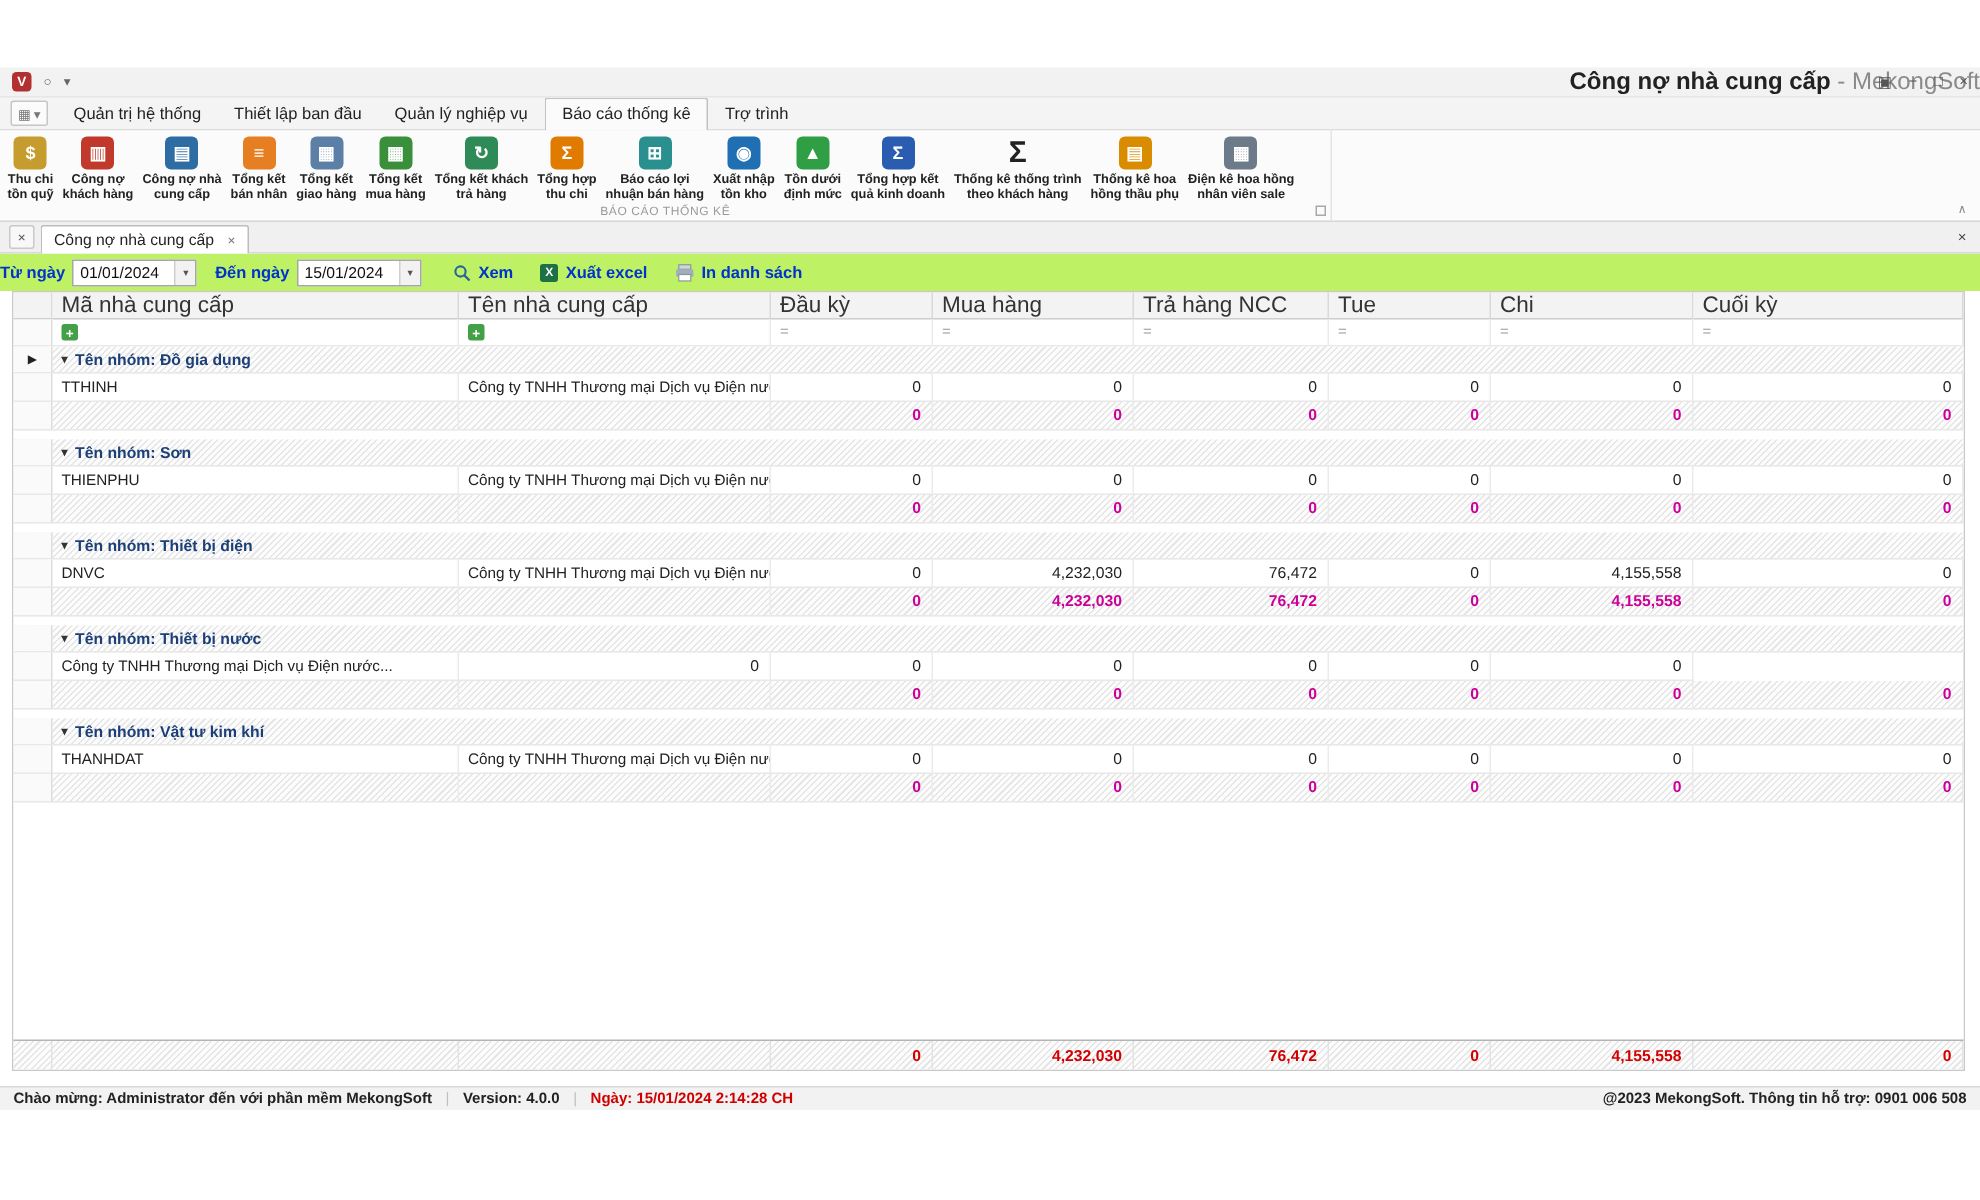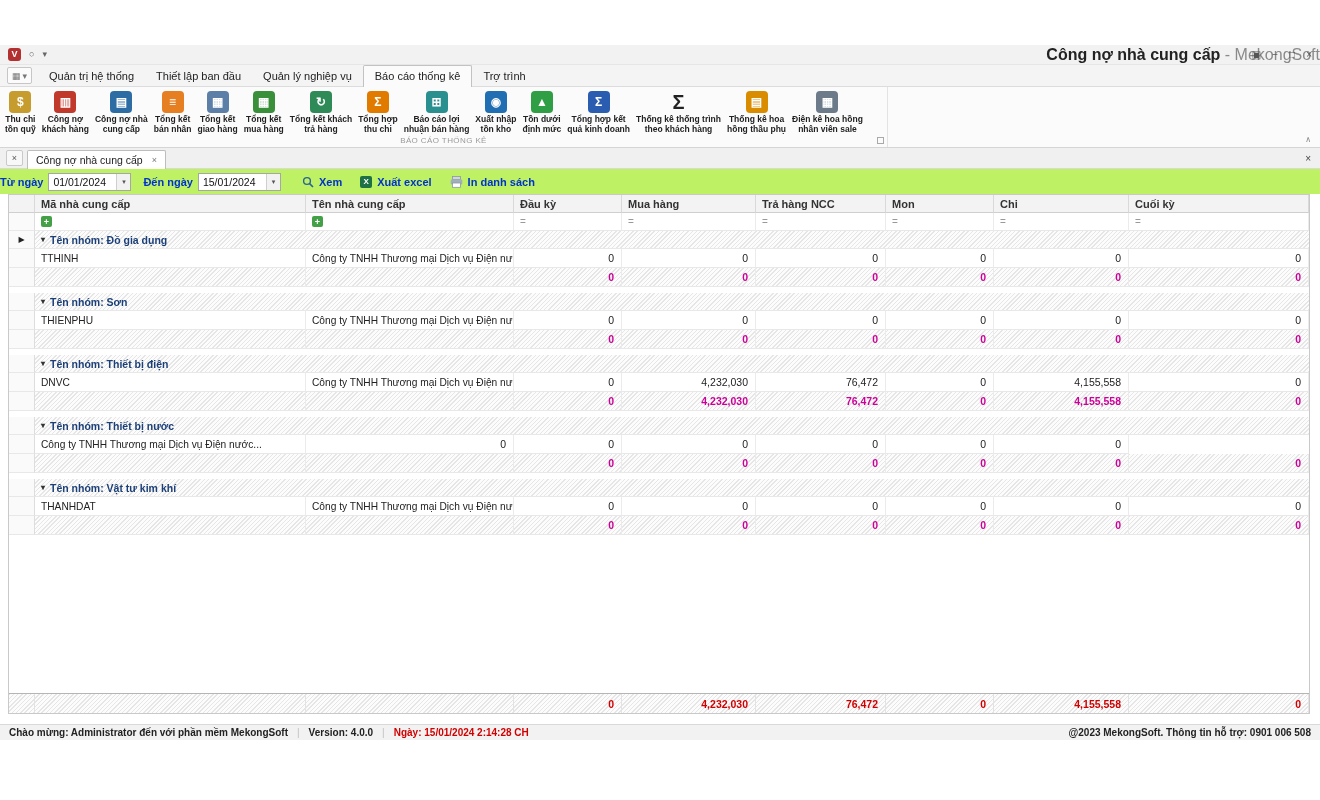--- a/index.html
+++ b/index.html
@@ -46,21 +46,21 @@
   .caret{width:14px;height:100%;border-left:1px solid #cfcfcf;background:#f2f2f2;display:flex;align-items:center;justify-content:center;font-size:7px;color:#555}
   .fbtn{display:flex;align-items:center;gap:5px;background:none;border:none;color:#0033cc;font-weight:bold;font-size:11px;font-family:inherit;margin:4px 9px}
   .i-xl{width:12px;height:12px;background:#1e7145;color:#fff;font-size:8px;font-weight:bold;border-radius:2px;display:flex;align-items:center;justify-content:center}
   
   .report-title{font-size:11px;font-weight:bold;color:#333;padding:4px 0 0 9px;height:17px}
   .grid{margin-left:8px;width:1302px;height:520px;border:1px solid #c9c9c9;display:flex;flex-direction:column;background:#fff}
   .row{display:grid;grid-template-columns:26px 271px 208px 108px 134px 130px 108px 135px 180px}
   .c{border-right:1px solid #ebebeb;border-bottom:1px solid #e8e8e8;display:flex;align-items:center;padding:0 6px;overflow:hidden;white-space:nowrap}
   .header-row{height:18px}
   .header-row .c{background:#f3f3f3;border-right:1px solid #d9d9d9;border-bottom:1px solid #cfcfcf}
-  .hcell{font-weight:bold;font-size:11px;color:#333}
+  .hcell{font-weight:normal;font-size:15px;color:#333}
   .filter-row{height:18px}
   .ficon{width:11px;height:11px;background:#43a047;border-radius:2px;color:#fff;font-size:9px;font-weight:bold;display:flex;align-items:center;justify-content:center}
   .fop{color:#999;font-size:10px}
   .ind{background:#fafafa;justify-content:center;padding:0;border-right:1px solid #ddd}
   .header-row .ind{background:#f3f3f3}
   .grow{height:18px}
   .gname{font-weight:bold;color:#1c3f77;font-size:10.5px;gap:5px;border-right:none}
   .garrow{font-size:8px;color:#333}
   .farrow{font-size:8px;color:#222}
   .drow{height:19px}
@@ -248,21 +248,21 @@
 
 <div class="report">
   <div class="grid">
     <div class="row header-row">
         <div class="c ind"></div>
         <div class="c hcell">Mã nhà cung cấp</div>
         <div class="c hcell">Tên nhà cung cấp</div>
         <div class="c hcell">Đầu kỳ</div>
         <div class="c hcell">Mua hàng</div>
         <div class="c hcell">Trả hàng NCC</div>
-        <div class="c hcell">Mon</div>
+        <div class="c hcell">Tue</div>
         <div class="c hcell">Chi</div>
         <div class="c hcell">Cuối kỳ</div>
       </div>
     <div class="row filter-row">
         <div class="c ind"></div>
         <div class="c fcell">
           <span class="ficon">+</span>
         </div>
         <div class="c fcell">
           <span class="ficon">+</span>

